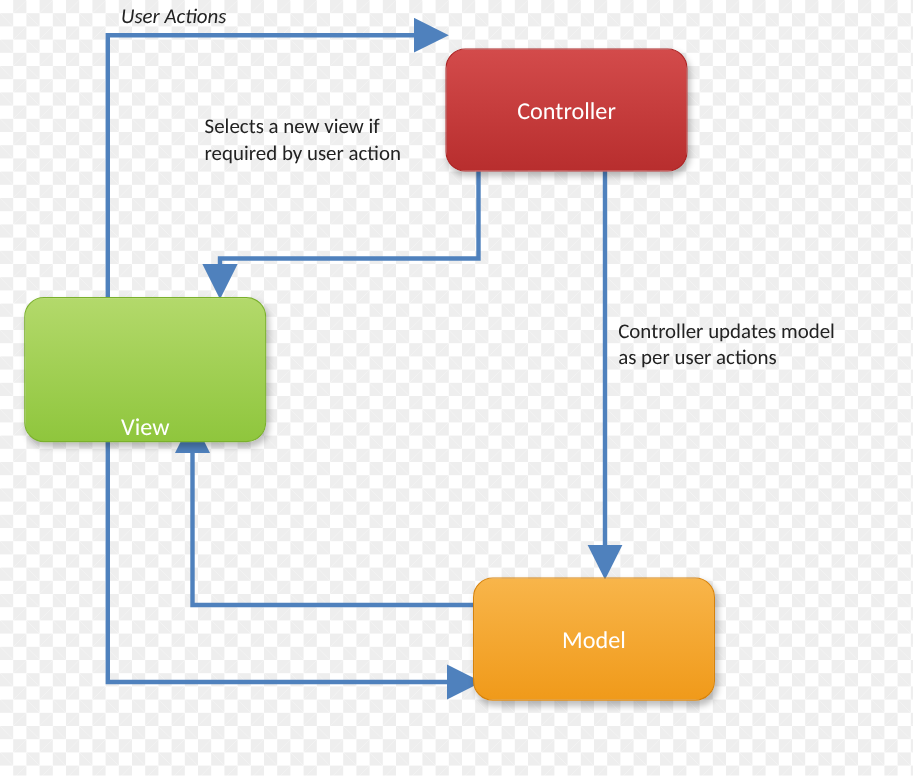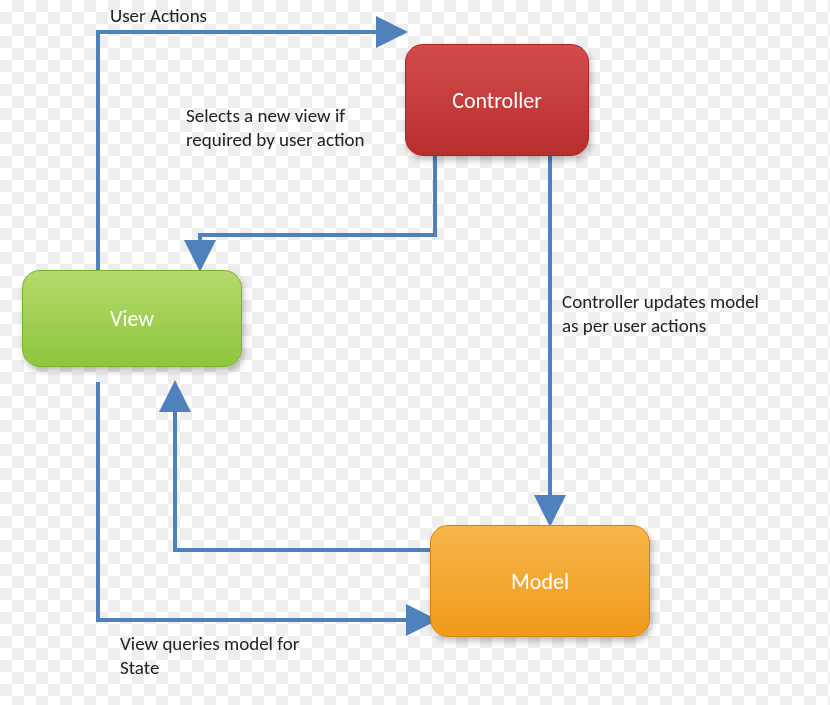--- a/index.html
+++ b/index.html
@@ -35,45 +35,46 @@
       border-radius: 18px;
       display: flex;
       align-items: center;
       justify-content: center;
       color: #fff;
       font-size: 22px;
       box-shadow: 2px 4px 6px rgba(0,0,0,0.25);
     }
     .controller {
       left: 405px; top: 44px;
-      width: 184px; height: 112px;
+      width: 220px; height: 112px;
       background: linear-gradient(to bottom, #d34b4b, #b82e2e);
       border: 1px solid #a22;
     }
     .view {
       left: 22px; top: 270px;
-      width: 220px; height: 97px;
+      width: 220px; height: 132px;
       background: linear-gradient(to bottom, #b3d96b, #8fc63d);
       border: 1px solid #7ab02c;
+      align-items: flex-end;
     }
     .model {
       left: 430px; top: 525px;
       width: 220px; height: 112px;
       background: linear-gradient(to bottom, #f8b54a, #f09a1a);
       border: 1px solid #d6820b;
       text-align: center;
     }
     .label {
       position: absolute;
       font-size: 19px;
       color: #222;
       line-height: 1.25;
       font-weight: 500;
     }
-    .lbl-useractions { left: 110px; top: 4px; }
+    .lbl-useractions { left: 110px; top: 4px; font-style: italic; }
     .lbl-selects { left: 186px; top: 104px; width: 200px; }
     .lbl-controller-updates { left: 562px; top: 290px; width: 210px; }
     .lbl-model-triggers { left: 196px; top: 478px; width: 200px; }
     .lbl-view-queries { left: 120px; top: 632px; width: 220px; }
   </style>
 </head>
 <body>
 
 <div class="diagram-area">
 
@@ -101,15 +102,14 @@
   <div class="node view">
     <span>View</span>
   </div>
   <div class="node model">
     <span>Model</span>
   </div>
 
   <div class="label lbl-useractions">User Actions</div>
   <div class="label lbl-controller-updates">Controller updates model as per user actions</div>
   <div class="label lbl-selects">Selects a new view if required by user action</div>
-  <div class="label lbl-view-queries">View queries model for State</div>
 
 </div>
 
 </body></html>

